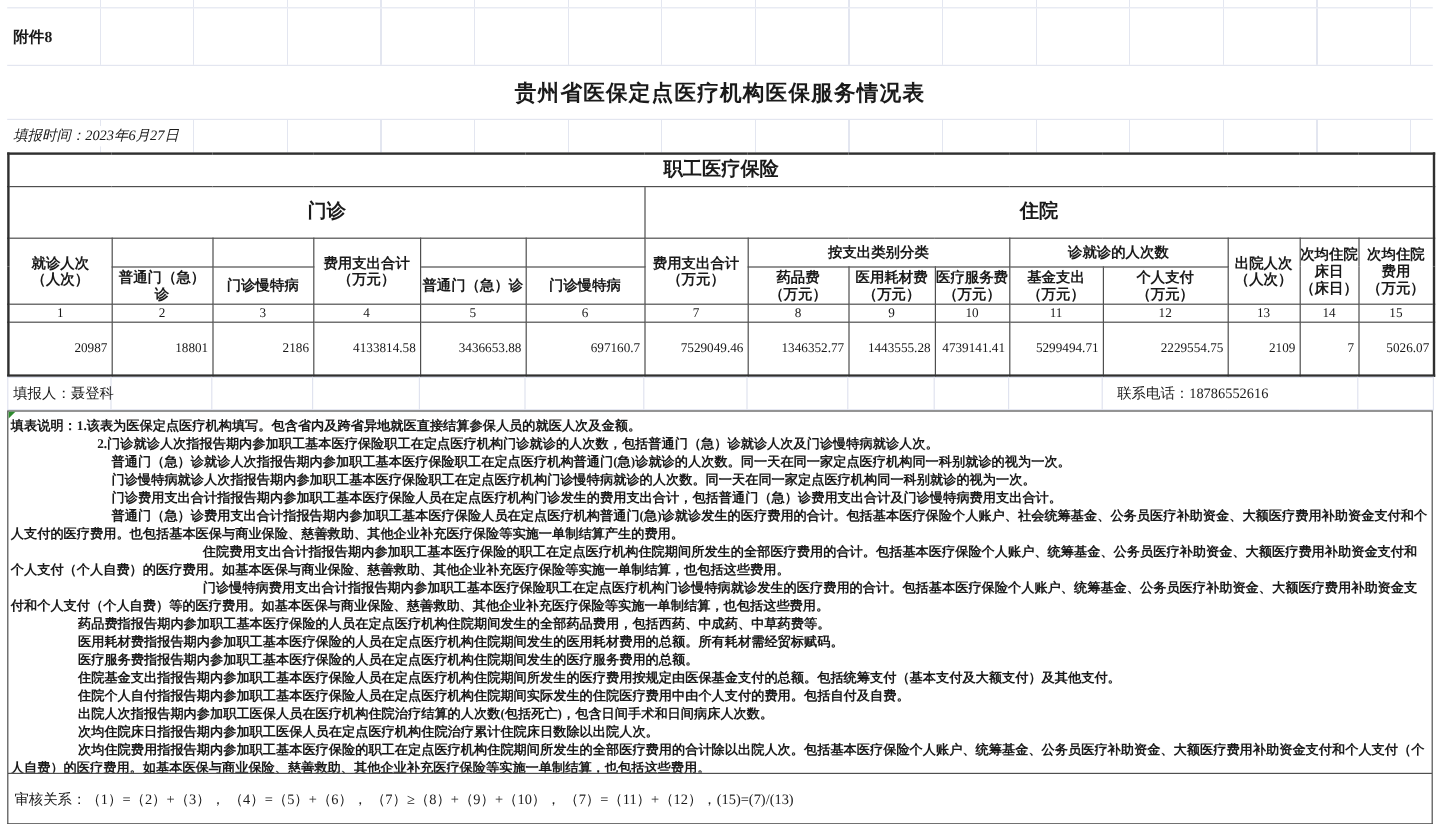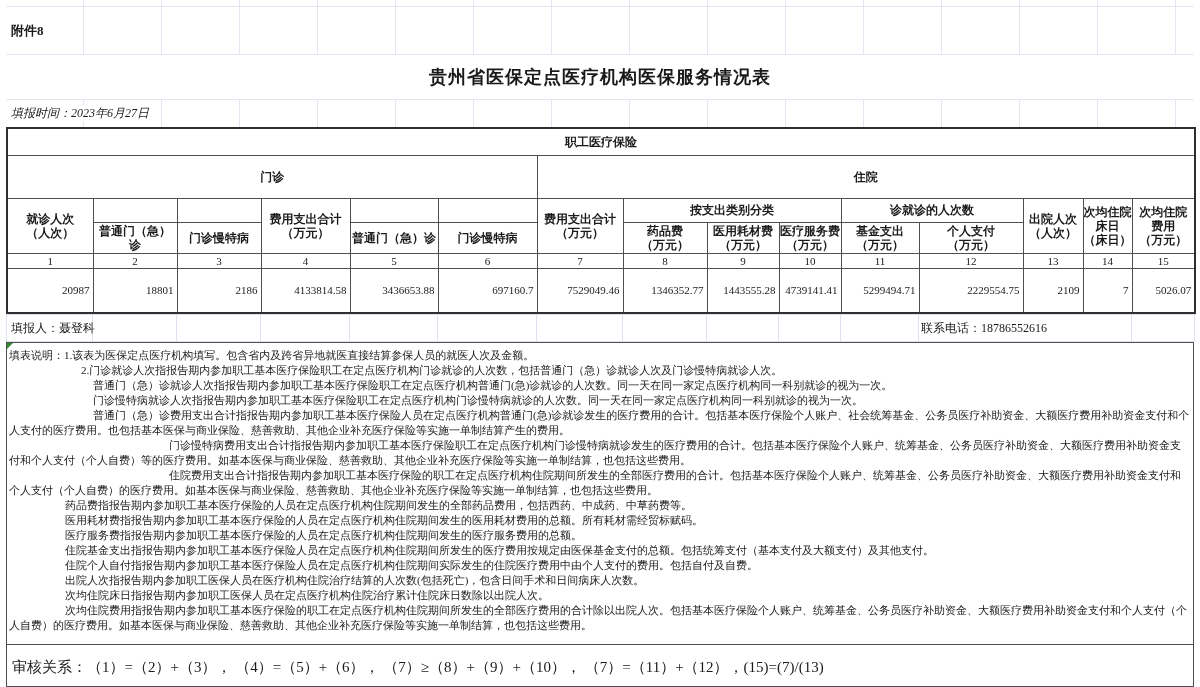--- a/index.html
+++ b/index.html
@@ -17,47 +17,47 @@
   .band-date { height:27px; display:flex; align-items:center; }
   .date { font-size:12px; padding-left:5px; background:#fff;font-style:italic; }
 
   table { border-collapse:collapse; table-layout:fixed; width:1188px; }
   .main-table { border:2px solid #2f2f2f; }
   .main-table td, .main-table th { border:1px solid #4f4f4f; overflow:hidden; }
   .main-table th { font-size:12px; font-weight:bold; text-align:center; vertical-align:middle;
     white-space:pre-line; word-break:keep-all; line-height:14px; padding:1px 0; }
   .r-ins { height:27px; }
   .r-band { height:43px; }
-  .r-band th, .r-ins th { font-size:12px; }
+  .r-band th, .r-ins th { font-size:16px; }
   .r-grp { height:24px; }
   .r-sub { height:29px; }
   .r-num { height:15px; }
   .r-num td { font-size:11px; text-align:center; vertical-align:middle; font-weight:normal; }
   .r-val { height:45px; }
   .r-val td { font-size:11px; text-align:right; vertical-align:middle; padding-right:3px; }
 
   .filler-table { margin-top:0; }
   .filler-table td { border:1px solid #e0e3ef; height:27px; font-size:12px; vertical-align:middle;
     white-space:nowrap; overflow:visible; }
   .filler-name { padding-left:4px; }
-  .contact { padding-left:2px; }
+  .contact { padding-left:12px; }
 
   .notes { position:relative; width:1188px; height:303px; border:1px solid #4f4f4f;
     padding:5px 2px 0 2px; overflow:hidden; background:#fff; }
   .notes .tri { position:absolute; left:0; top:0; width:0; height:0;
     border-top:6px solid #2e8b2e; border-right:6px solid transparent; }
-  .note-line { font-size:11px; line-height:15px; word-break:break-all; }
+  .note-line { font-size:11px; line-height:15px; word-break:break-all;font-weight:bold; }
   .ind0 { text-indent:0; }
   .ind1 { text-indent:72px; }
   .ind2 { text-indent:84px; }
   .ind3 { text-indent:160px; }
   .ind4 { text-indent:56px; }
 
   .audit { width:1188px; height:42px; border:1px solid #4f4f4f; border-top:none; margin-top:0;
-    padding:13px 0 0 5px; font-size:15px; background:#fff; }
+    padding:13px 0 0 5px; font-size:12px; background:#fff; }
 </style>
 </head>
 <body>
 
 <div class="sheet">
 
   <div class="band-top grid-band"></div>
 
   <div class="band-attach grid-band">
     <span class="attach">附件8</span>
@@ -208,23 +208,24 @@
     </tr>
   </tbody>
     </table>
 
   <div class="notes">
     <i class="tri"></i>
     <div class="note-line ind0">填表说明：1.该表为医保定点医疗机构填写。包含省内及跨省异地就医直接结算参保人员的就医人次及金额。</div>
     <div class="note-line ind1">2.门诊就诊人次指报告期内参加职工基本医疗保险职工在定点医疗机构门诊就诊的人次数，包括普通门（急）诊就诊人次及门诊慢特病就诊人次。</div>
     <div class="note-line ind2">普通门（急）诊就诊人次指报告期内参加职工基本医疗保险职工在定点医疗机构普通门(急)诊就诊的人次数。同一天在同一家定点医疗机构同一科别就诊的视为一次。</div>
     <div class="note-line ind2">门诊慢特病就诊人次指报告期内参加职工基本医疗保险职工在定点医疗机构门诊慢特病就诊的人次数。同一天在同一家定点医疗机构同一科别就诊的视为一次。</div>
+    <div class="note-line ind2">门诊费用支出合计指报告期内参加职工基本医疗保险人员在定点医疗机构门诊发生的费用支出合计，包括普通门（急）诊费用支出合计及门诊慢特病费用支出合计。</div>
     <div class="note-line ind2">普通门（急）诊费用支出合计指报告期内参加职工基本医疗保险人员在定点医疗机构普通门(急)诊就诊发生的医疗费用的合计。包括基本医疗保险个人账户、社会统筹基金、公务员医疗补助资金、大额医疗费用补助资金支付和个人支付的医疗费用。也包括基本医保与商业保险、慈善救助、其他企业补充医疗保险等实施一单制结算产生的费用。</div>
+    <div class="note-line ind3">住院费用支出合计指报告期内参加职工基本医疗保险的职工在定点医疗机构住院期间所发生的全部医疗费用的合计。包括基本医疗保险个人账户、统筹基金、公务员医疗补助资金、大额医疗费用补助资金支付和个人支付（个人自费）的医疗费用。如基本医保与商业保险、慈善救助、其他企业补充医疗保险等实施一单制结算，也包括这些费用。</div>
     <div class="note-line ind3">门诊慢特病费用支出合计指报告期内参加职工基本医疗保险职工在定点医疗机构门诊慢特病就诊发生的医疗费用的合计。包括基本医疗保险个人账户、统筹基金、公务员医疗补助资金、大额医疗费用补助资金支付和个人支付（个人自费）等的医疗费用。如基本医保与商业保险、慈善救助、其他企业补充医疗保险等实施一单制结算，也包括这些费用。</div>
-    <div class="note-line ind3">住院费用支出合计指报告期内参加职工基本医疗保险的职工在定点医疗机构住院期间所发生的全部医疗费用的合计。包括基本医疗保险个人账户、统筹基金、公务员医疗补助资金、大额医疗费用补助资金支付和个人支付（个人自费）的医疗费用。如基本医保与商业保险、慈善救助、其他企业补充医疗保险等实施一单制结算，也包括这些费用。</div>
     <div class="note-line ind4">药品费指报告期内参加职工基本医疗保险的人员在定点医疗机构住院期间发生的全部药品费用，包括西药、中成药、中草药费等。</div>
     <div class="note-line ind4">医用耗材费指报告期内参加职工基本医疗保险的人员在定点医疗机构住院期间发生的医用耗材费用的总额。所有耗材需经贸标赋码。</div>
     <div class="note-line ind4">医疗服务费指报告期内参加职工基本医疗保险的人员在定点医疗机构住院期间发生的医疗服务费用的总额。</div>
     <div class="note-line ind4">住院基金支出指报告期内参加职工基本医疗保险人员在定点医疗机构住院期间所发生的医疗费用按规定由医保基金支付的总额。包括统筹支付（基本支付及大额支付）及其他支付。</div>
     <div class="note-line ind4">住院个人自付指报告期内参加职工基本医疗保险人员在定点医疗机构住院期间实际发生的住院医疗费用中由个人支付的费用。包括自付及自费。</div>
     <div class="note-line ind4">出院人次指报告期内参加职工医保人员在医疗机构住院治疗结算的人次数(包括死亡)，包含日间手术和日间病床人次数。</div>
     <div class="note-line ind4">次均住院床日指报告期内参加职工医保人员在定点医疗机构住院治疗累计住院床日数除以出院人次。</div>
     <div class="note-line ind4">次均住院费用指报告期内参加职工基本医疗保险的职工在定点医疗机构住院期间所发生的全部医疗费用的合计除以出院人次。包括基本医疗保险个人账户、统筹基金、公务员医疗补助资金、大额医疗费用补助资金支付和个人支付（个人自费）的医疗费用。如基本医保与商业保险、慈善救助、其他企业补充医疗保险等实施一单制结算，也包括这些费用。</div>
   </div>
 

